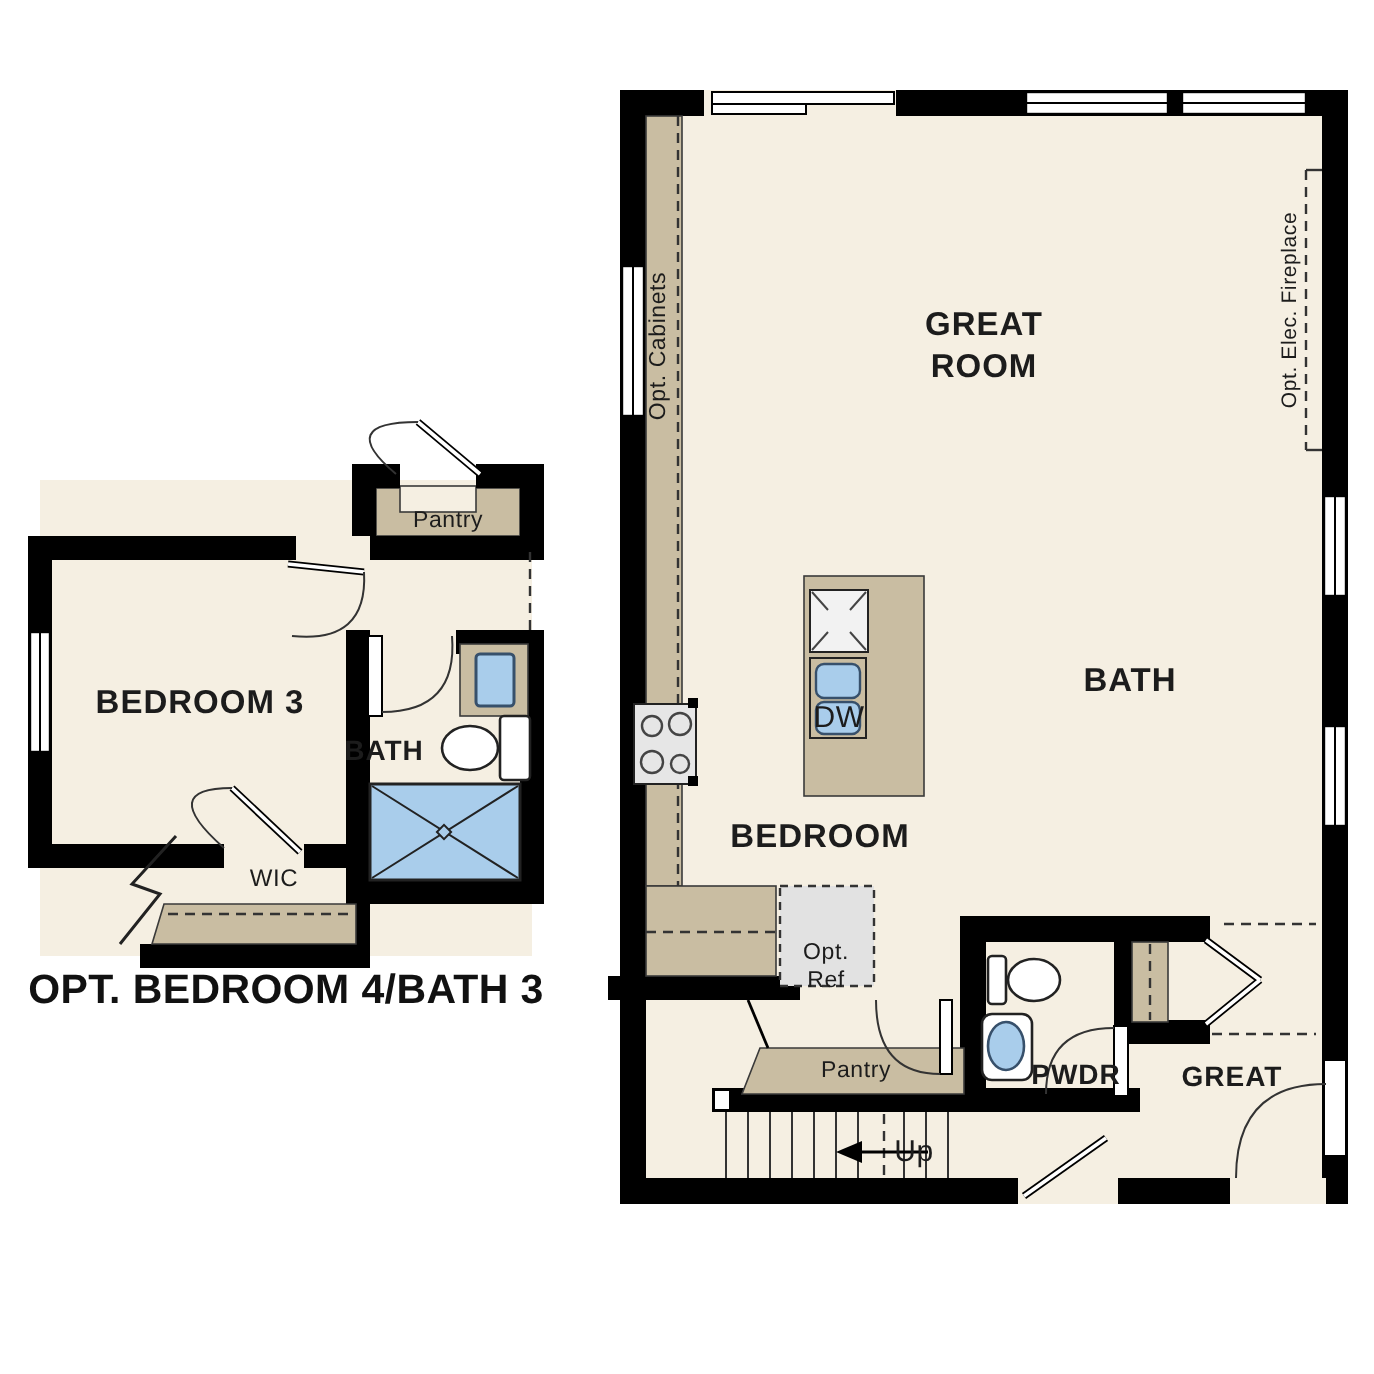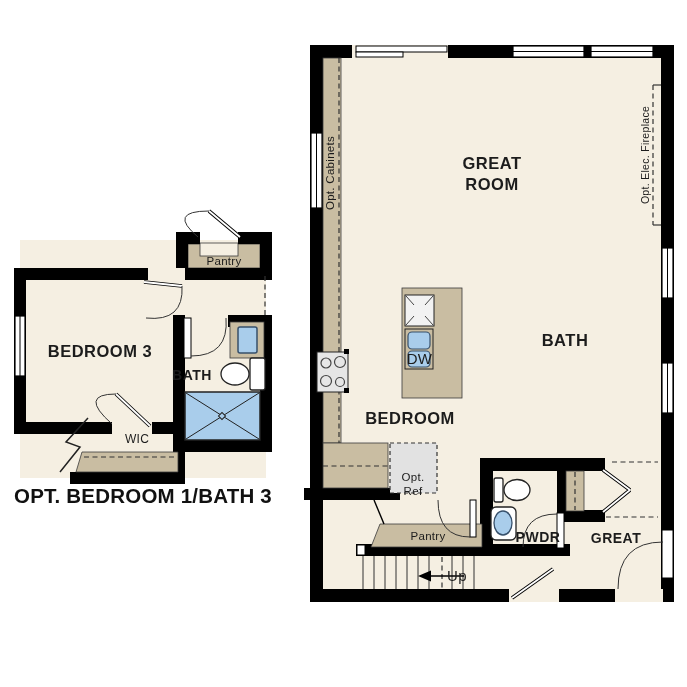--- a/index.html
+++ b/index.html
@@ -237,15 +237,15 @@
 <div class="lbl small" style="left:457px;top:576px;font-size:15px;">Up</div>
 <div class="lbl small" style="left:419.5px;top:311px;font-size:15px;margin-top:48px;">DW</div>
 <div class="lbl small wrap" style="left:413px;top:465px;width:42px;line-height:1.25;margin-top:19px;">Opt. Ref</div>
 <div class="lbl small vlabel" style="left:330px;top:173px;">Opt. Cabinets</div>
 <div class="lbl small vlabel" style="left:646px;top:155px;font-size:10.5px;">Opt. Elec. Fireplace</div>
 
 <div class="lbl room big" style="left:100px;top:352px;">BEDROOM 3</div>
 <div class="lbl room med" style="left:192px;top:375px;">BATH</div>
 <div class="lbl small" style="left:137px;top:440px;font-size:12px;">WIC</div>
 <div class="lbl small" style="left:224px;top:261px;">Pantry</div>
-<div class="lbl title" style="left:143px;top:496px;">OPT. BEDROOM 1/BATH 3</div>
+<div class="lbl title" style="left:143px;top:496px;">OPT. BEDROOM 4/BATH 3</div>
 
 </div>
 
 </body></html>

